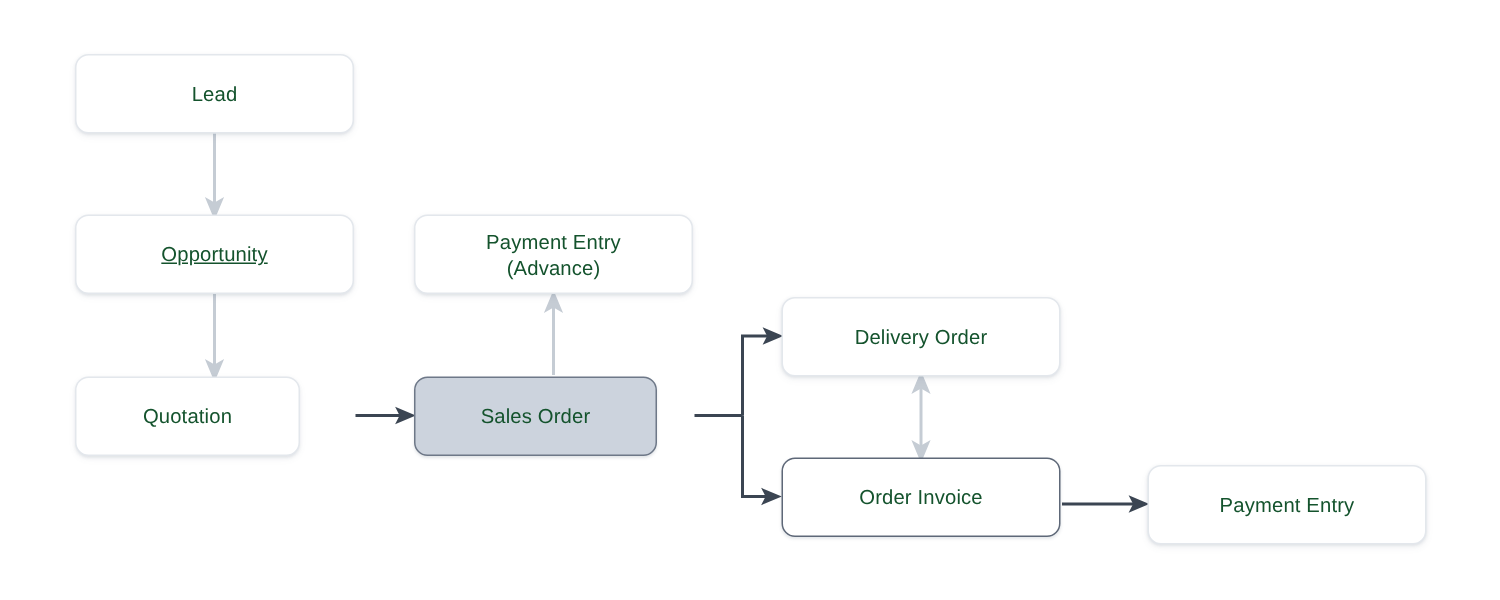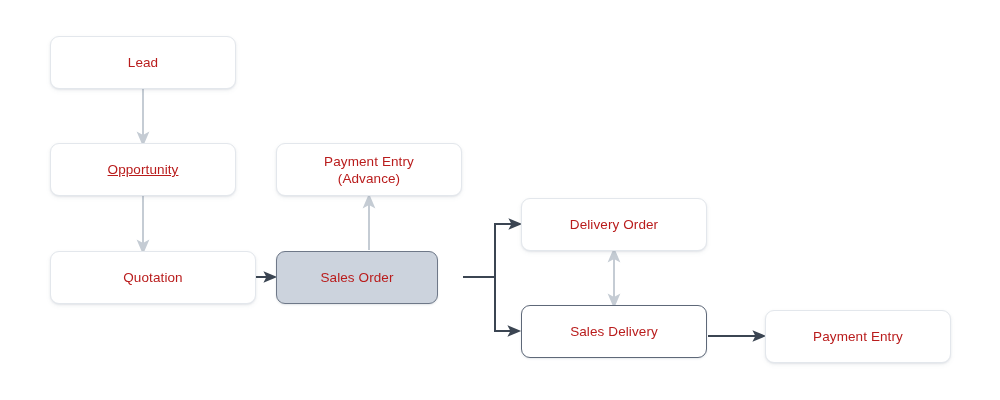--- a/index.html
+++ b/index.html
@@ -32,21 +32,21 @@
     position: absolute;
     box-sizing: border-box;
     display: flex;
     align-items: center;
     justify-content: center;
     text-align: center;
     border-radius: 9px;
     background: #ffffff;
     border: 1px solid #e3e7ec;
     box-shadow: 0 1px 2px rgba(96,110,130,0.13), 0 2px 5px rgba(96,110,130,0.07);
-    color: #b91c1c;
+    color: #14532d;
     font-size: 13.5px;
     line-height: 17px;
     letter-spacing: 0.1px;
     z-index: 2;
   }
   .node.selected {
     background: #ccd3dd;
     border: 1.5px solid #6e7888;
     box-shadow: 0 1px 2px rgba(96,110,130,0.18);
   }
@@ -96,38 +96,38 @@
   </svg>
 
   <div class="node" style="left: 50px; top: 36px; width: 186px; height: 53px;">
     <span class="node-label">Lead</span>
   </div>
 
   <div class="node" style="left: 50px; top: 143px; width: 186px; height: 53px; text-decoration: underline;">
     <span class="node-label">Opportunity</span>
   </div>
 
-  <div class="node" style="left: 50px; top: 251px; width: 206px; height: 53px;">
+  <div class="node" style="left: 50px; top: 251px; width: 150px; height: 53px;">
     <span class="node-label">Quotation</span>
   </div>
 
   <div class="node" style="left: 276px; top: 143px; width: 186px; height: 53px;">
     <span class="node-label">Payment Entry
 (Advance)</span>
   </div>
 
   <div class="node selected" style="left: 276px; top: 251px; width: 162px; height: 53px;">
     <span class="node-label">Sales Order</span>
   </div>
 
   <div class="node" style="left: 521px; top: 198px; width: 186px; height: 53px;">
     <span class="node-label">Delivery Order</span>
   </div>
 
   <div class="node outlined" style="left: 521px; top: 305px; width: 186px; height: 53px;">
-    <span class="node-label">Sales Delivery</span>
+    <span class="node-label">Order Invoice</span>
   </div>
 
   <div class="node" style="left: 765px; top: 310px; width: 186px; height: 53px;">
     <span class="node-label">Payment Entry</span>
   </div>
 
 </div>
 
 </body></html>

